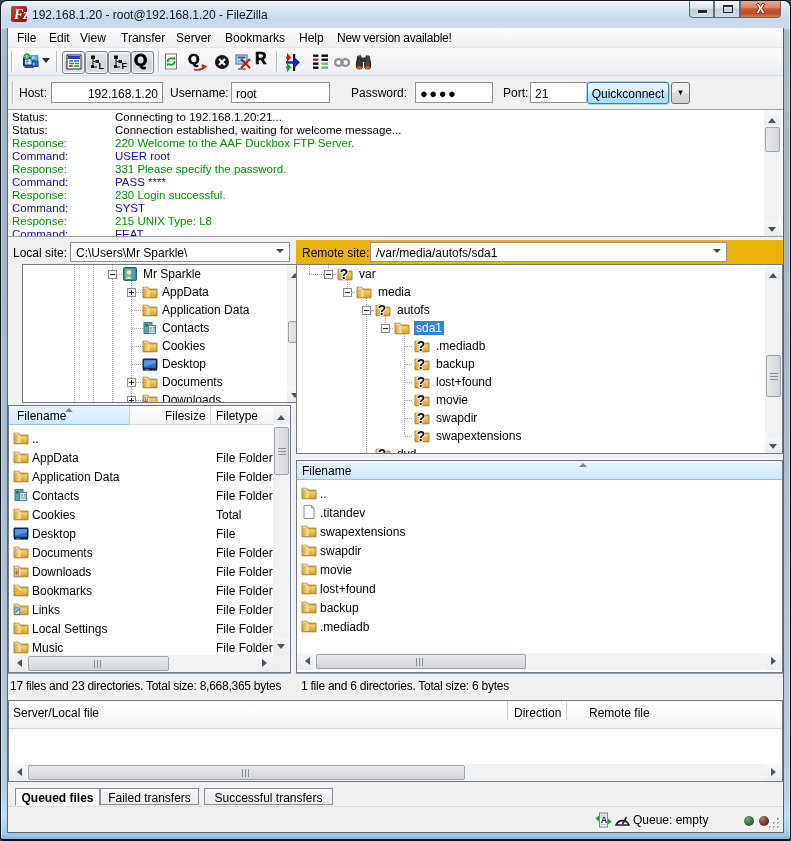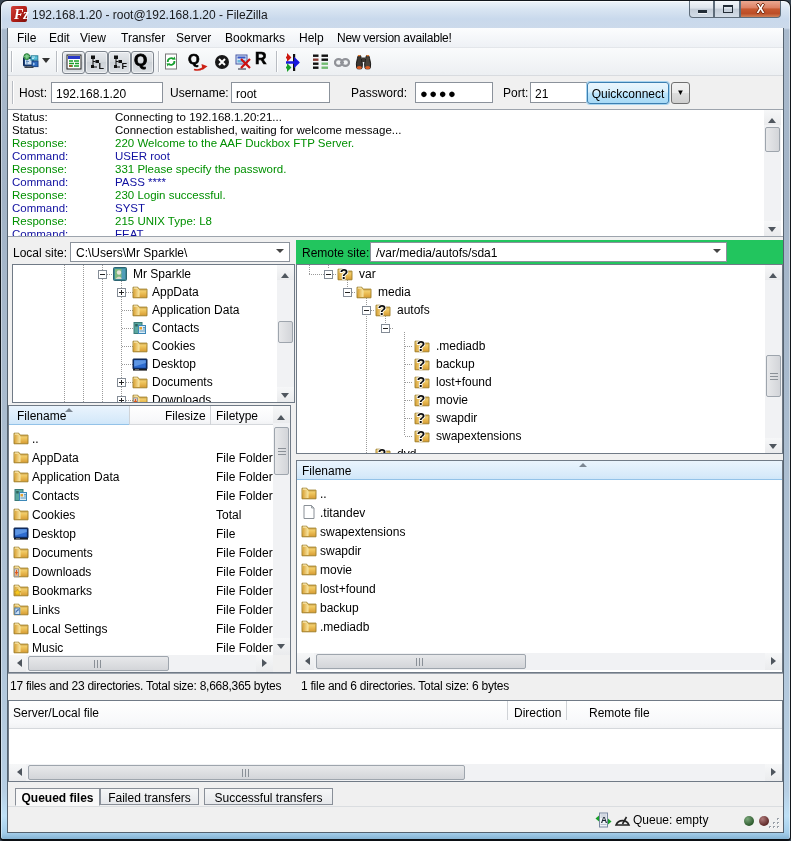--- a/index.html
+++ b/index.html
@@ -38,21 +38,21 @@
 .qinput { position:absolute; top:6px; height:21px; border:1px solid #8b929b; background:#fff; font-size:12px; padding:3px 4px 0 4px; font-family:"Liberation Sans",sans-serif; }
 .qbtn { position:absolute; top:6px; height:22px; border:1px solid #3c7fb1; border-radius:3px; background:linear-gradient(180deg,#eaf6fd 0,#d9f0fc 45%,#bee6fd 50%,#a7d9f5 100%); box-shadow:0 0 0 1px #a8d4ef; text-align:center; padding-top:4px; }
 .qdrop { position:absolute; top:6px; height:22px; width:19px; border:1px solid #707070; border-radius:3px; background:linear-gradient(180deg,#f2f2f2,#ebebeb 50%,#dddddd 50%,#cfcfcf); text-align:center; padding-top:5px; font-size:8px; }
 
 .log { position:absolute; left:8px; top:110px; width:775px; height:127px; background:#fff; border-bottom:1px solid #9da4ad; overflow:hidden; font-size:11.5px; }
 .log .row { position:absolute; left:4px; height:13px; white-space:pre; }
 .log .m { position:absolute; left:103px; }
 .c-st { color:#000; } .c-re { color:#009000; } .c-cm { color:#1010a0; }
 
 .sitebar-l { position:absolute; left:8px; top:240px; width:283px; height:24px; background:#f0f0f0; }
-.sitebar-r { position:absolute; left:296px; top:240px; width:487px; height:24px; background:#22c55e; }
+.sitebar-r { position:absolute; left:296px; top:240px; width:487px; height:24px; background:#eab308; }
 .combo { position:absolute; top:2px; height:20px; background:#fff; border:1px solid #8b929b; padding:3px 0 0 5px; white-space:nowrap; overflow:hidden; }
 .combo .arr { position:absolute; right:5px; top:6px; width:0; height:0; border:4px solid transparent; border-top:4px solid #444; }
 
 .pane { position:absolute; background:#fff; border:1px solid #707a86; overflow:hidden; }
 
 .sb-v { position:absolute; background:#f1f2f4; }
 .sb-h { position:absolute; background:#f1f2f4; }
 .sb-btn { position:absolute; background:linear-gradient(180deg,#f6f7f8,#eaebed); }
 .sb-thumb { position:absolute; background:linear-gradient(90deg,#e7e8ea,#d3d5d9); border:1px solid #9ea5ad; border-radius:2px; }
 .sb-thumb-h { position:absolute; background:linear-gradient(180deg,#e7e8ea,#d3d5d9); border:1px solid #9ea5ad; border-radius:2px; }
@@ -277,21 +277,21 @@
 <path d="M14.6 5.5 q1.8 6 0.6 9.5 l-0.6 0.8 h-4 l-0.6 -0.8 q-1 -3.5 0.6 -9.5 l0.8 -2.8 h2.4 Z" fill="#4a443c" stroke="#181614"></path>
 <rect x="7" y="4.5" width="3" height="4.5" fill="#3a3632"></rect>
 <ellipse cx="4.3" cy="14.6" rx="2.6" ry="1.6" fill="#d85c24"></ellipse>
 <ellipse cx="12.7" cy="14.6" rx="2.6" ry="1.6" fill="#d85c24"></ellipse>
 <path d="M3 2.7 h2.4 M11.6 2.7 h2.4" stroke="#e07830" stroke-width="1.2"></path>
 </svg>
 
 <div class="quickbar">
 <div style="position:absolute;left:4px;top:5px;width:1px;height:23px;background:#b8bcc2;box-shadow:1px 0 0 #fff"></div>
 <span class="lbl" style="left:11px">Host:</span>
-<input class="qinput" style="left: 43px; width: 112px;" value="192.168.1.20">
+<input class="qinput" style="left: 43px; width: 112px; text-align: right;" value="192.168.1.20">
 <span class="lbl" style="left:162px">Username:</span>
 <input class="qinput" style="left: 223px; width: 99px;" value="root">
 <span class="lbl" style="left:343px">Password:</span>
 <input class="qinput" style="left: 407px; width: 78px; letter-spacing: 1.5px; font-size: 13px; padding-top: 2px;" value="●●●●">
 <span class="lbl" style="left:495px">Port:</span>
 <input class="qinput" style="left: 522px; width: 57px;" value="21">
 <div class="qbtn" style="left:579px;width:82px">Quickconnect</div>
 <div class="qdrop" style="left:663px">▼</div>
 </div>
 
@@ -319,21 +319,21 @@
 
 <div class="sitebar-l">
 <span style="position:absolute;left:5px;top:6px">Local site:</span>
 <div class="combo" style="left:62px;width:220px">C:\Users\Mr Sparkle\<div class="arr"></div></div>
 </div>
 <div class="sitebar-r">
 <span style="position:absolute;left:6px;top:6px">Remote site:</span>
 <div class="combo" style="left:74px;width:357px">/var/media/autofs/sda1<div class="arr"></div></div>
 </div>
 
-<div class="pane" id="ltree" style="left:12px;top:264px;width:283px;height:139px">
+<div class="pane" id="ltree" style="left:22px;top:264px;width:283px;height:139px">
 <div class="dotv" style="left:51px;top:0;height:137px"></div>
 <div class="dotv" style="left:70px;top:0;height:137px"></div>
 <div class="dotv" style="left:89px;top:0;height:137px"></div>
 <div class="dotv" style="left:108px;top:14px;height:123px"></div>
 <div class="doth" style="left:94px;top:9px;width:6px"></div>
 <div class="trow" style="left:0;top:0;width:260px">
       <svg style="left:99px;top:1px" width="16" height="16">
         <use href="#i-user"></use>
       </svg>
       <span class="txt" style="left:120px">Mr Sparkle</span>
@@ -441,20 +441,26 @@
 <div class="trow" style="left:0;top:36px;width:470px">
       <svg style="left:78px;top:1px" width="16" height="16">
         <use href="#i-qfolder"></use>
       </svg>
       <span class="txt" style="left:100px">autofs</span>
     </div>
 <div class="expander" style="left:65px;top:41px">
       <i></i>
     </div>
 <div class="doth" style="left:74px;top:45px;width:4px"></div>
+<div class="trow" style="left:0;top:54px;width:470px">
+      <svg style="left:97px;top:1px" width="16" height="16">
+        <use href="#i-folder"></use>
+      </svg>
+      <span class="txt sel" style="left:117px">sda1</span>
+    </div>
 <div class="expander" style="left:84px;top:59px">
       <i></i>
     </div>
 <div class="doth" style="left:93px;top:63px;width:4px"></div>
 <div class="doth" style="left:108px;top:81px;width:8px"></div>
 <div class="trow" style="left:0;top:72px;width:470px">
       <svg style="left:117px;top:1px" width="16" height="16">
         <use href="#i-qfolder"></use>
       </svg>
       <span class="txt" style="left:139px">.mediadb</span>

